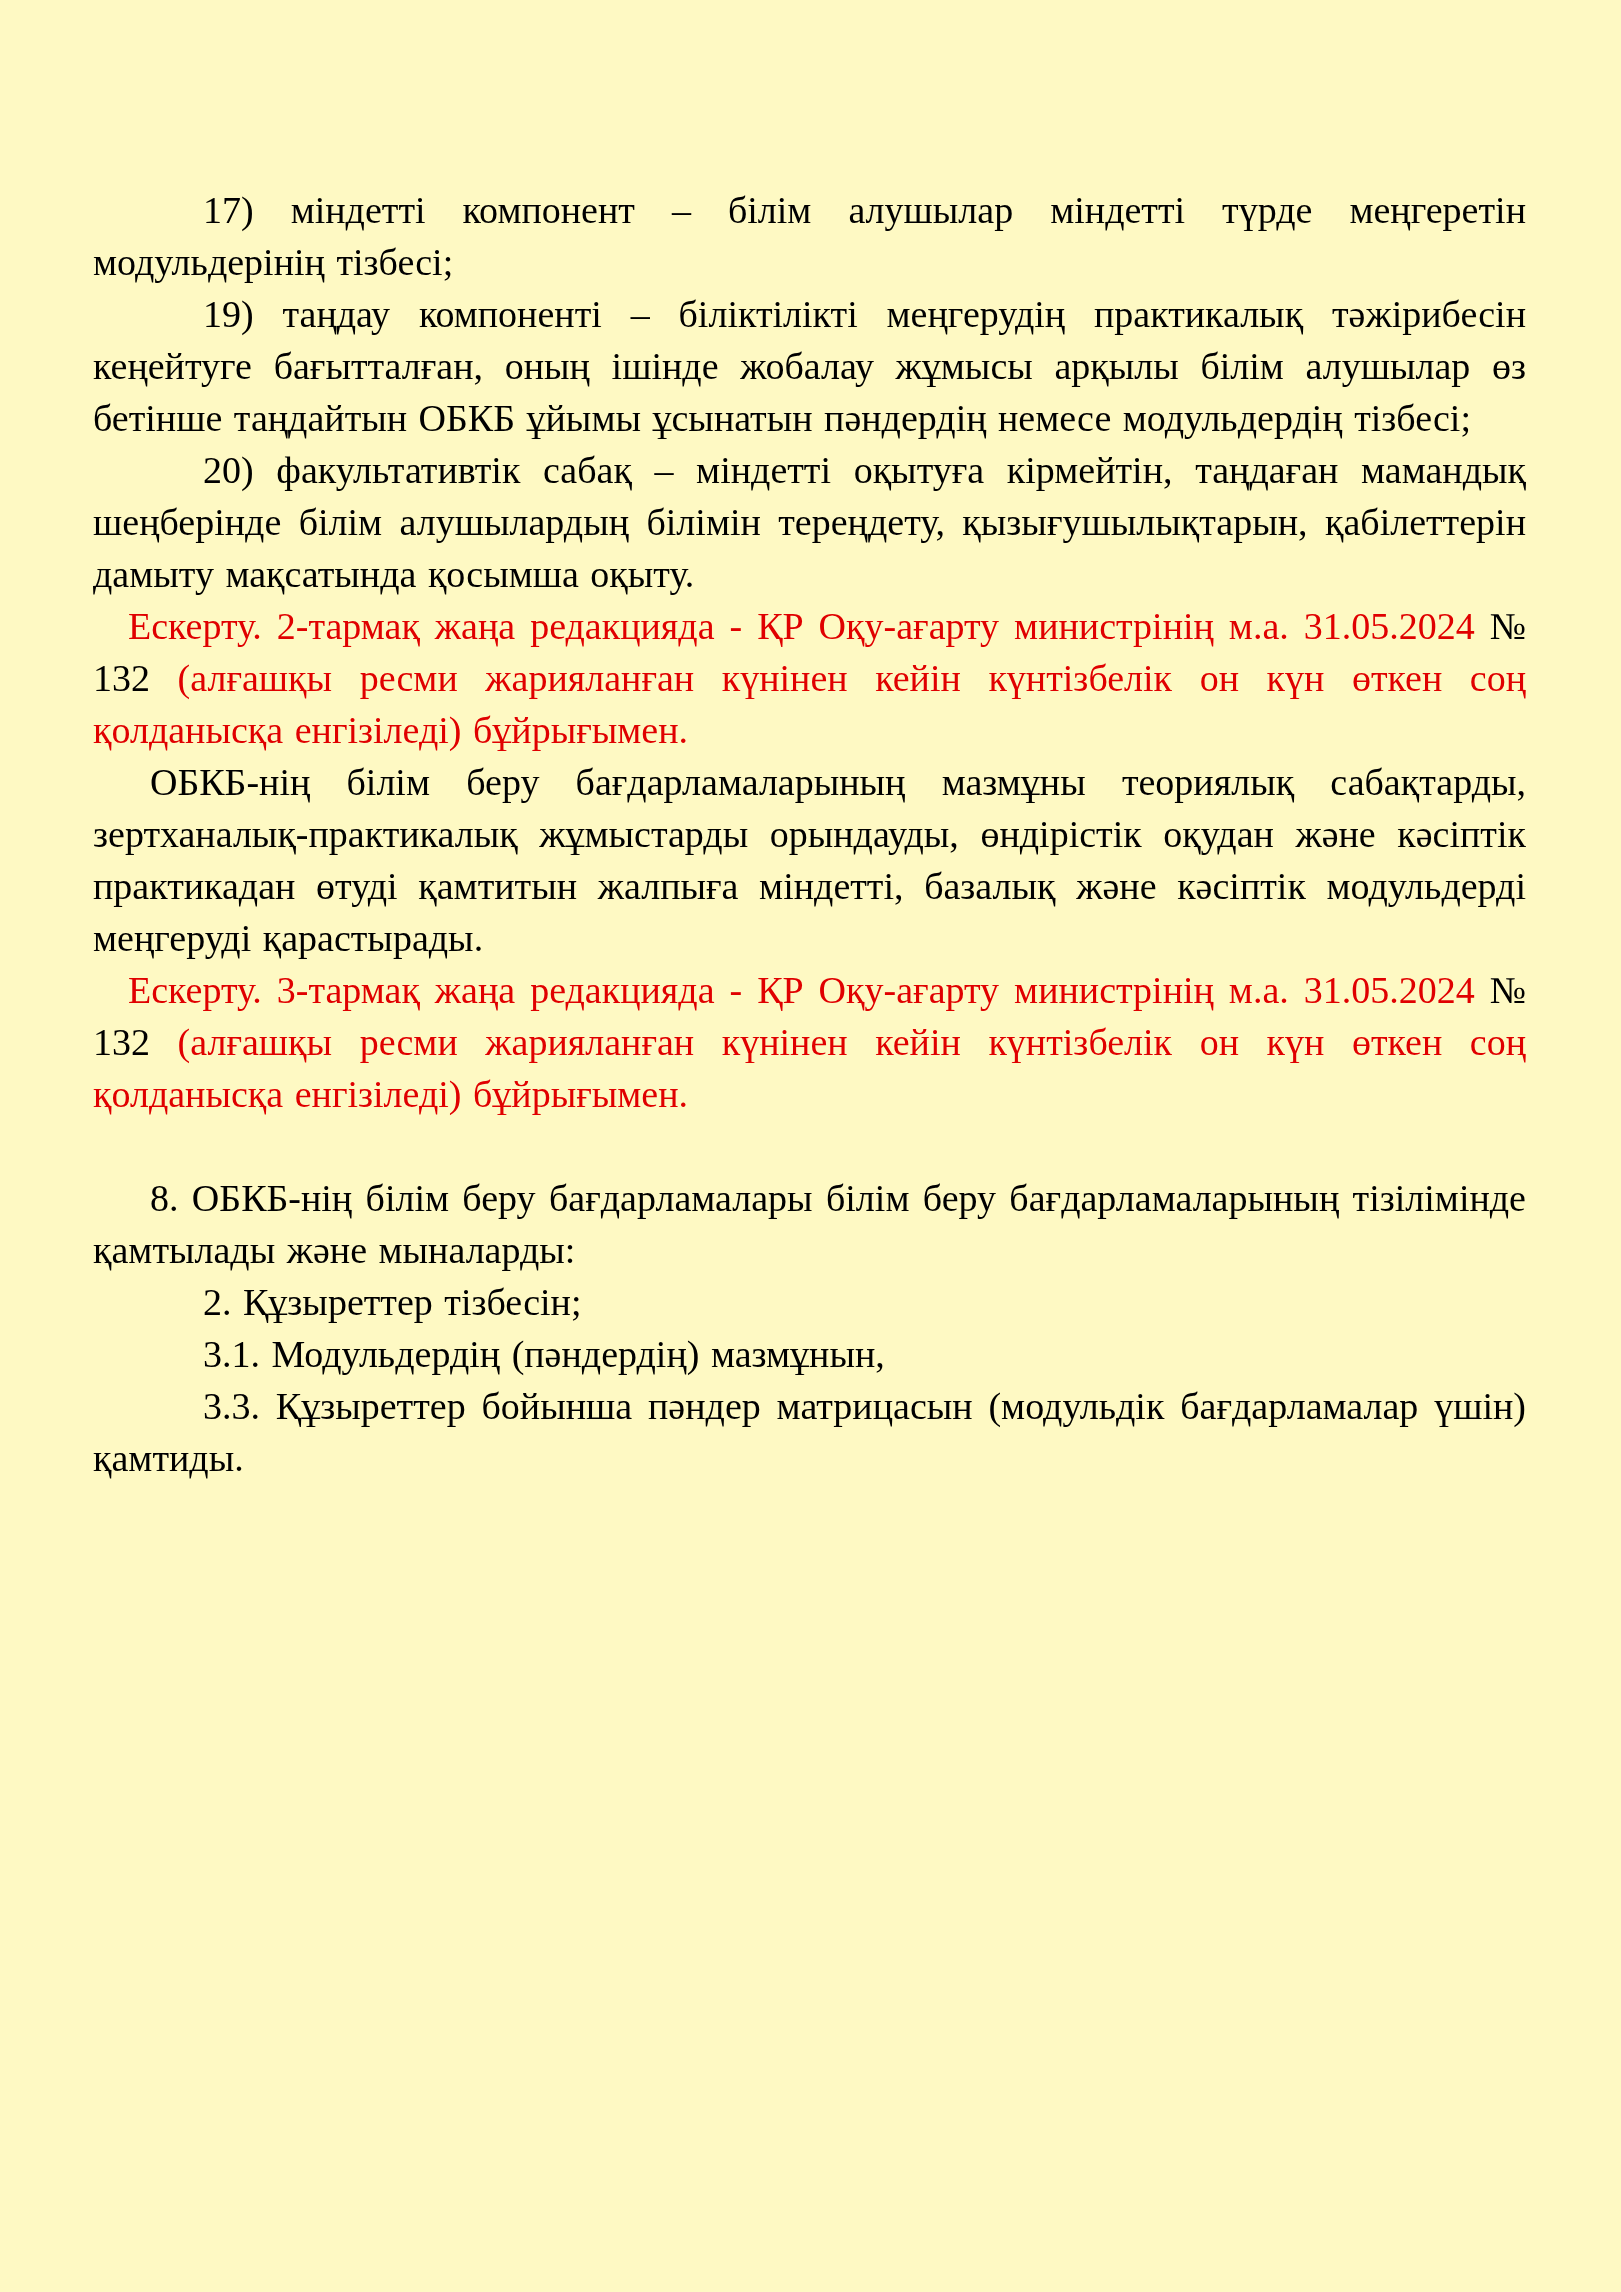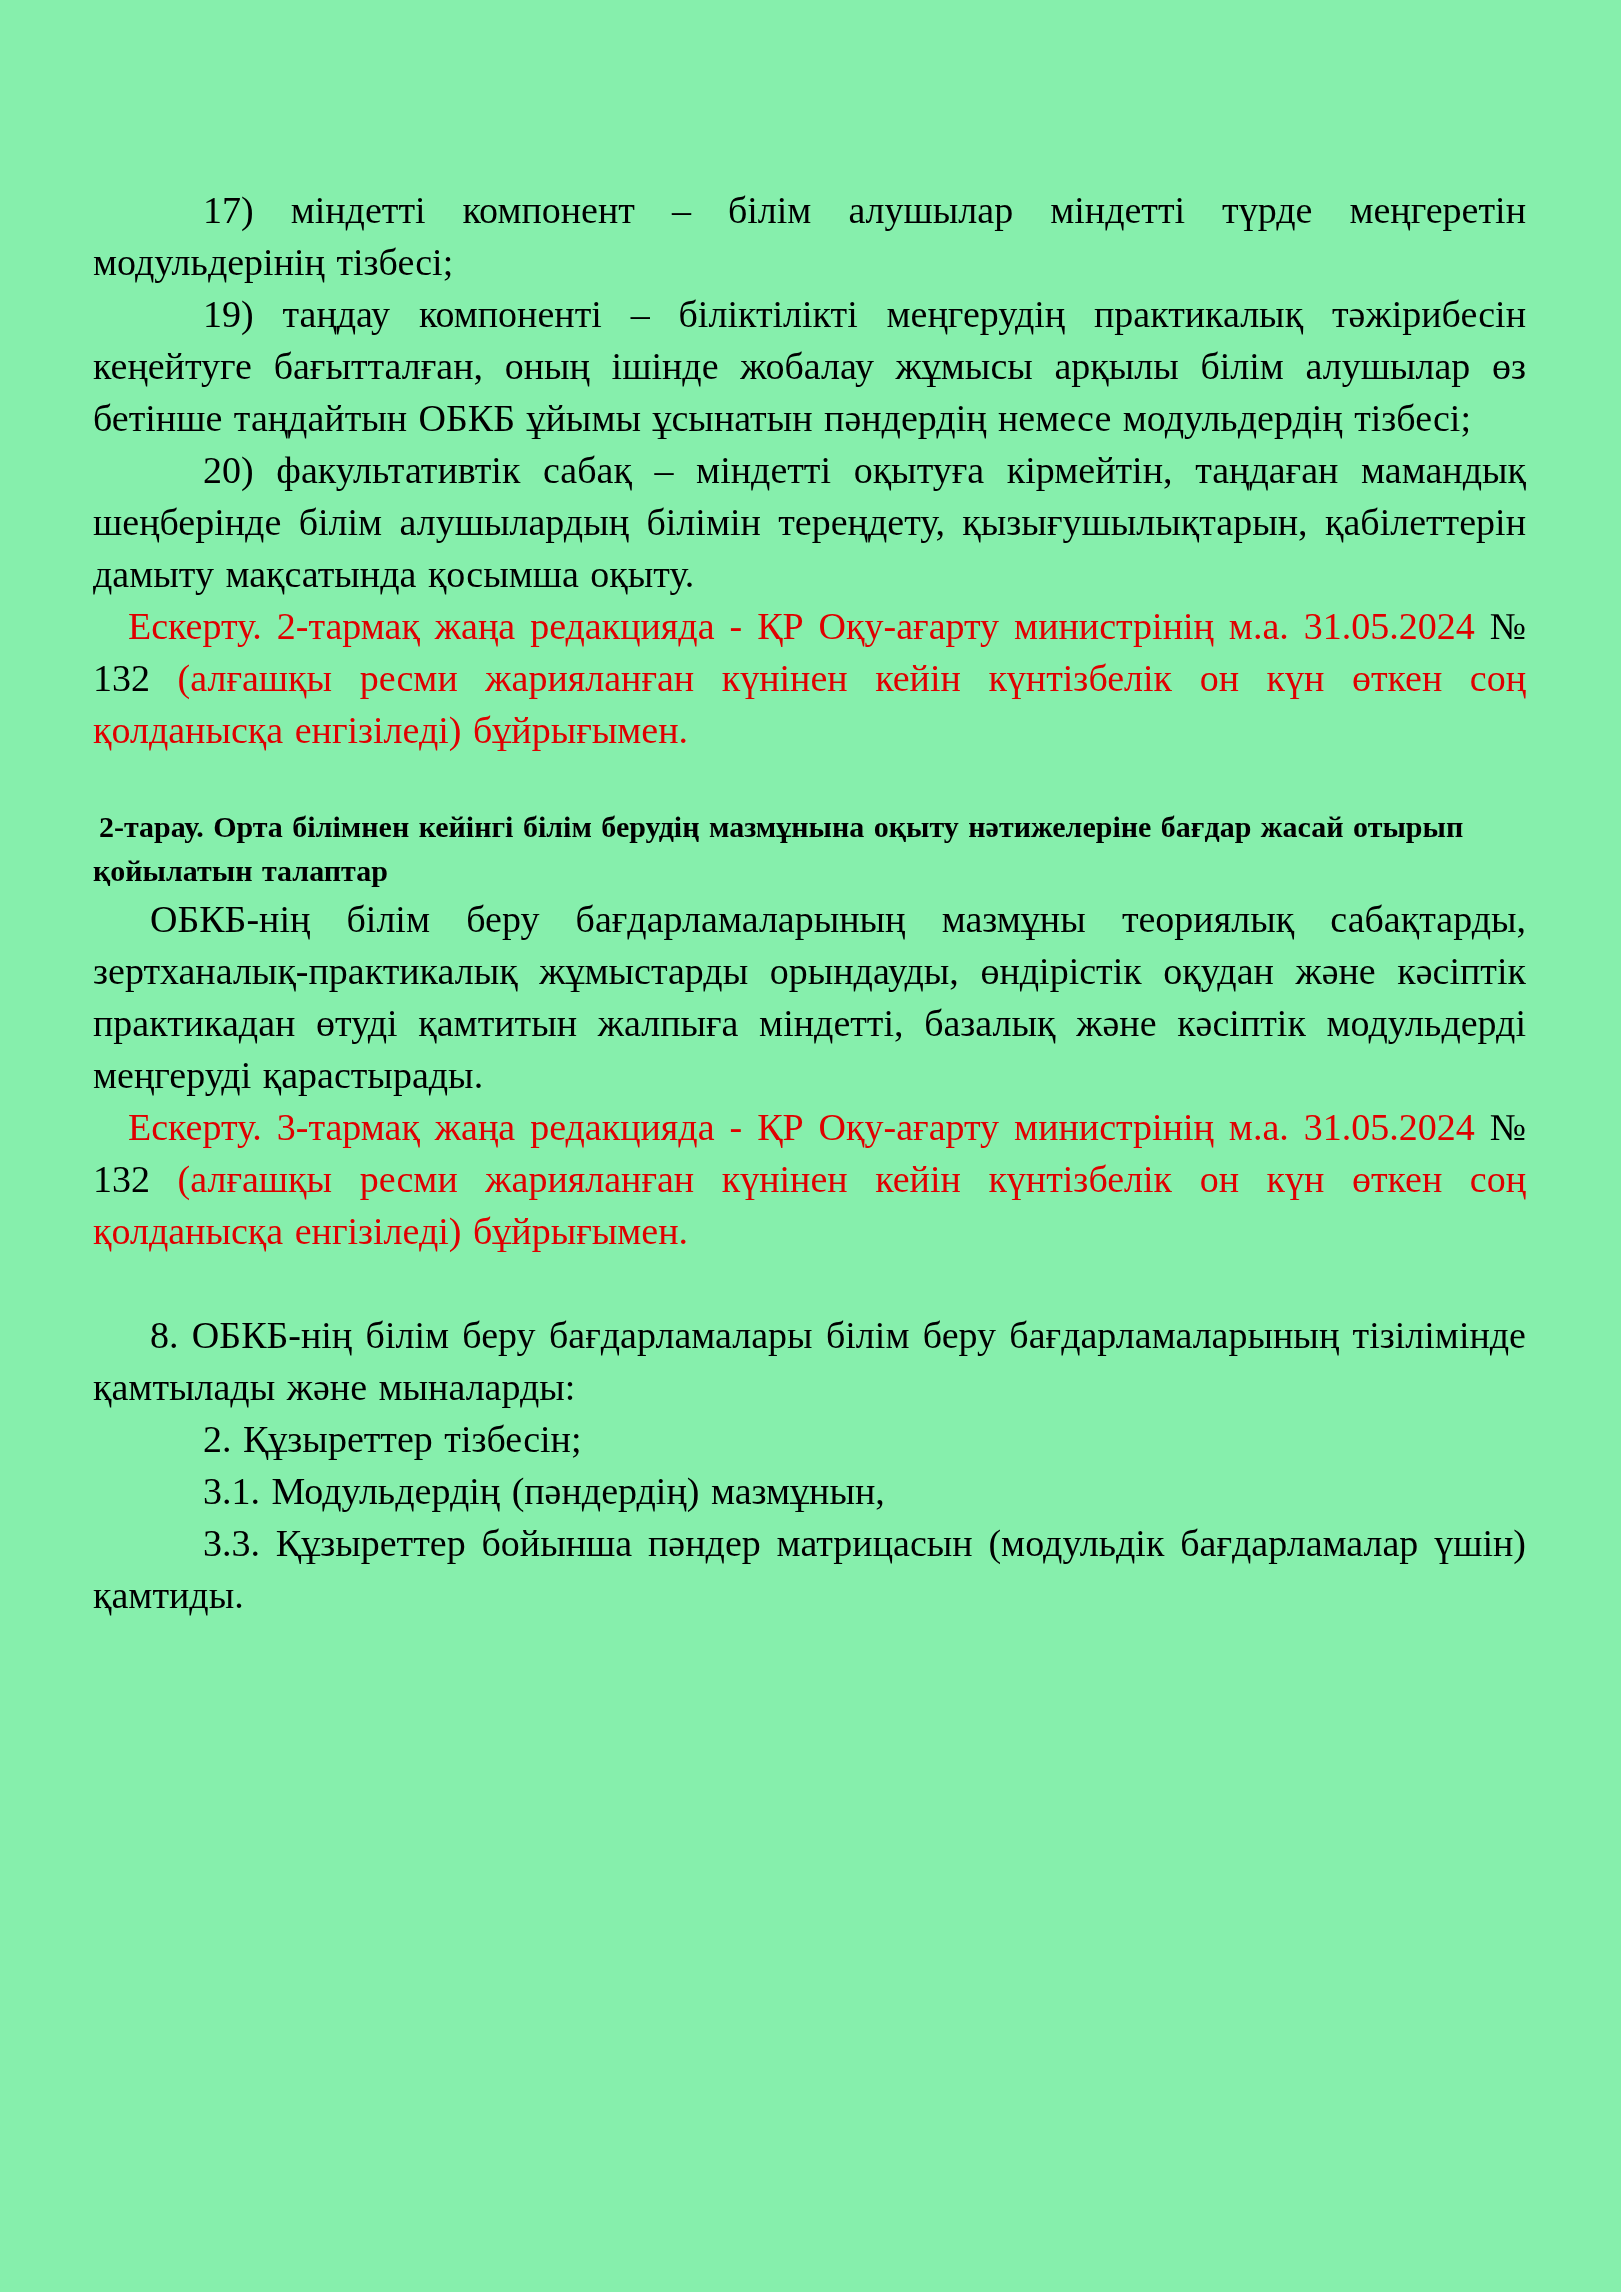--- a/index.html
+++ b/index.html
@@ -5,21 +5,21 @@
   html, body {
     margin: 0;
     padding: 0;
     background: #ffffff;
   }
   .page {
     position: relative;
     width: 1621px;
     height: 2293px;
     box-sizing: border-box;
-    background: #86efac;
+    background: #fef9c3;
     padding: 184px 95px 0 93px;
     font-family: "Liberation Serif", serif;
     color: #000000;
     overflow: hidden;
   }
   p.blk {
     margin: 0;
     font-size: 38px;
     line-height: 52px;
     text-align: justify;
@@ -41,21 +41,20 @@
 </style>
 </head>
 <body>
 
 <div class="page">
   <div id="doc">
       <p class="blk clause"><span style="color: rgb(0, 0, 0);">17) міндетті компонент – білім алушылар міндетті түрде меңгеретін модульдерінің тізбесі;</span></p>
       <p class="blk clause"><span style="color: rgb(0, 0, 0);">19) таңдау компоненті – біліктілікті меңгерудің практикалық тәжірибесін кеңейтуге бағытталған, оның ішінде жобалау жұмысы арқылы білім алушылар өз бетінше таңдайтын ОБКБ ұйымы ұсынатын пәндердің немесе модульдердің тізбесі;</span></p>
       <p class="blk clause"><span style="color: rgb(0, 0, 0);">20) факультативтік сабақ – міндетті оқытуға кірмейтін, таңдаған мамандық шеңберінде білім алушылардың білімін тереңдету, қызығушылықтарын, қабілеттерін дамыту мақсатында қосымша оқыту.</span></p>
       <p class="blk note"><span style="color: rgb(224, 0, 0);">Ескерту. 2-тармақ жаңа редакцияда - ҚР Оқу-ағарту министрінің м.а. 31.05.2024 </span><span style="color: rgb(0, 0, 0);">№ 132 </span><span style="color: rgb(224, 0, 0);">(алғашқы ресми жарияланған күнінен кейін күнтізбелік он күн өткен соң қолданысқа енгізіледі) бұйрығымен.</span></p>
-      <p class="blk heading"><span style="color: rgb(0, 0, 0);">2-тарау. Орта білімнен кейінгі білім берудің мазмұнына оқыту нәтижелеріне бағдар жасай отырып қойылатын талаптар</span></p>
       <p class="blk point"><span style="color: rgb(0, 0, 0);">ОБКБ-нің білім беру бағдарламаларының мазмұны теориялық сабақтарды, зертханалық-практикалық жұмыстарды орындауды, өндірістік оқудан және кәсіптік практикадан өтуді қамтитын жалпыға міндетті, базалық және кәсіптік модульдерді меңгеруді қарастырады.</span></p>
       <p class="blk note"><span style="color: rgb(224, 0, 0);">Ескерту. 3-тармақ жаңа редакцияда - ҚР Оқу-ағарту министрінің м.а. 31.05.2024 </span><span style="color: rgb(0, 0, 0);">№ 132 </span><span style="color: rgb(224, 0, 0);">(алғашқы ресми жарияланған күнінен кейін күнтізбелік он күн өткен соң қолданысқа енгізіледі) бұйрығымен.</span></p>
       <p class="blk point spaced"><span style="color: rgb(0, 0, 0);">8. ОБКБ-нің білім беру бағдарламалары білім беру бағдарламаларының тізілімінде қамтылады және мыналарды:</span></p>
       <p class="blk list-item"><span style="color: rgb(0, 0, 0);">2. Құзыреттер тізбесін;</span></p>
       <p class="blk list-item"><span style="color: rgb(0, 0, 0);">3.1. Модульдердің (пәндердің) мазмұнын,</span></p>
       <p class="blk list-item"><span style="color: rgb(0, 0, 0);">3.3. Құзыреттер бойынша пәндер матрицасын (модульдік бағдарламалар үшін) қамтиды.</span></p>
     </div>
 </div>
 
 

